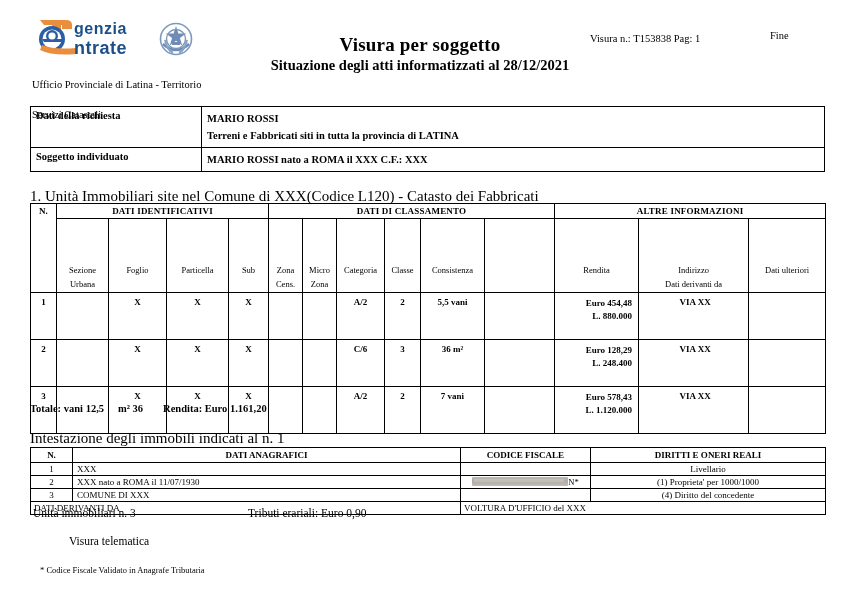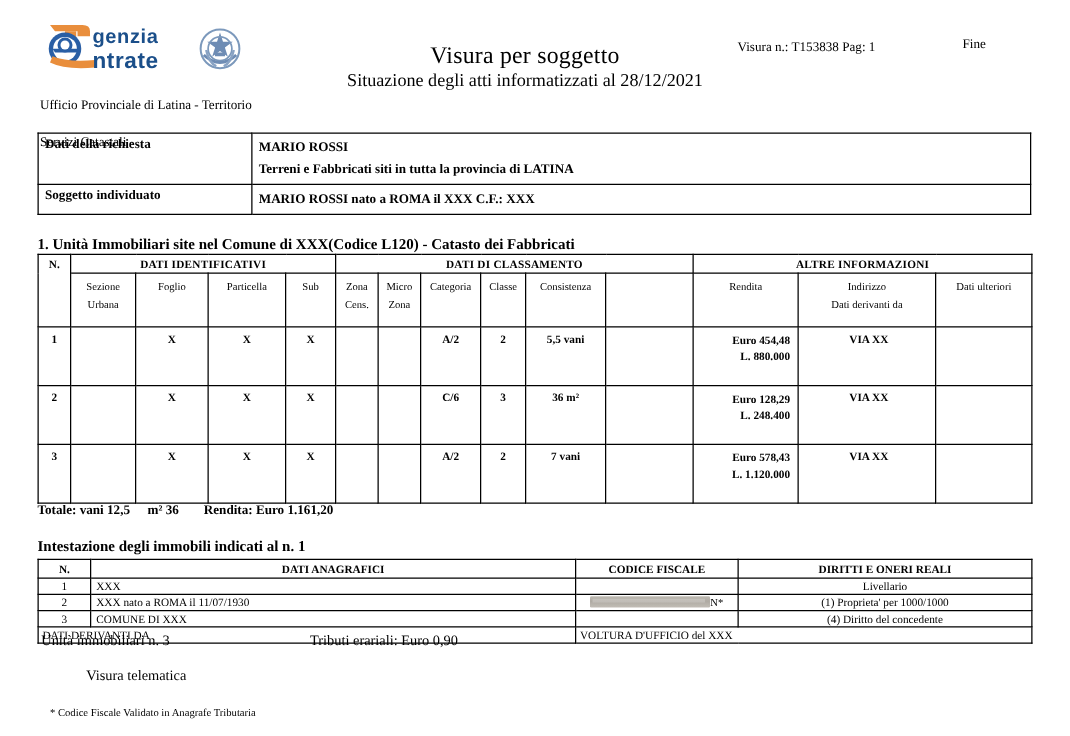--- a/index.html
+++ b/index.html
@@ -41,20 +41,21 @@
     color: #000;
     margin-top: 17px;
     white-space: nowrap;
   }
 
   .title-block {
     position: absolute;
     left: 250px; top: 33px;
     width: 340px;
     text-align: center;
+    font-weight: bold;
   }
   .title-main {
     font-family: "Liberation Serif", serif;
     font-size: 19px;
     line-height: 23px;
     letter-spacing: 0.2px;
   }
   .title-sub {
     font-family: "Liberation Serif", serif;
     font-size: 14.5px;
@@ -99,22 +100,22 @@
     padding: 3px 5px 3px 5px;
     font-weight: bold;
     vertical-align: top;
   }
   .req-label { width: 160px; }
   .req-val-line { line-height: 17px; white-space: nowrap; }
 
   
   .sec-heading {
     position: absolute;
-    font-size: 12px;
-    font-weight: bold;
+    font-size: 15px;
+    font-weight: normal;
     white-space: nowrap;
     font-family: "Liberation Serif", serif;
     text-align: center;
   }
   #sec1 { left: 30px; top: 188px; }
   #sec2 { left: 30px; top: 430px; }
 
   
   .main-table {
     position: absolute;
@@ -129,21 +130,21 @@
     font-size: 9px;
     height: 14px;
     line-height: 14px;
     letter-spacing: 0.2px;
   }
   .sub-head {
     height: 38px;
     font-size: 8.5px;
     padding-top: 4px;
   }
-  .sub-head .l1 { line-height: 13px; display: block; }
+  .sub-head .l1 { line-height: 13px; display: block; margin-top: 41px; }
   .sub-head .l2 { line-height: 15px; display: block; }
   .data-row td {
     height: 42px;
     font-size: 9px;
     font-weight: bold;
     padding-top: 4px;
   }
   .cell-rendita {
     text-align: right !important;
     padding-right: 6px !important;

